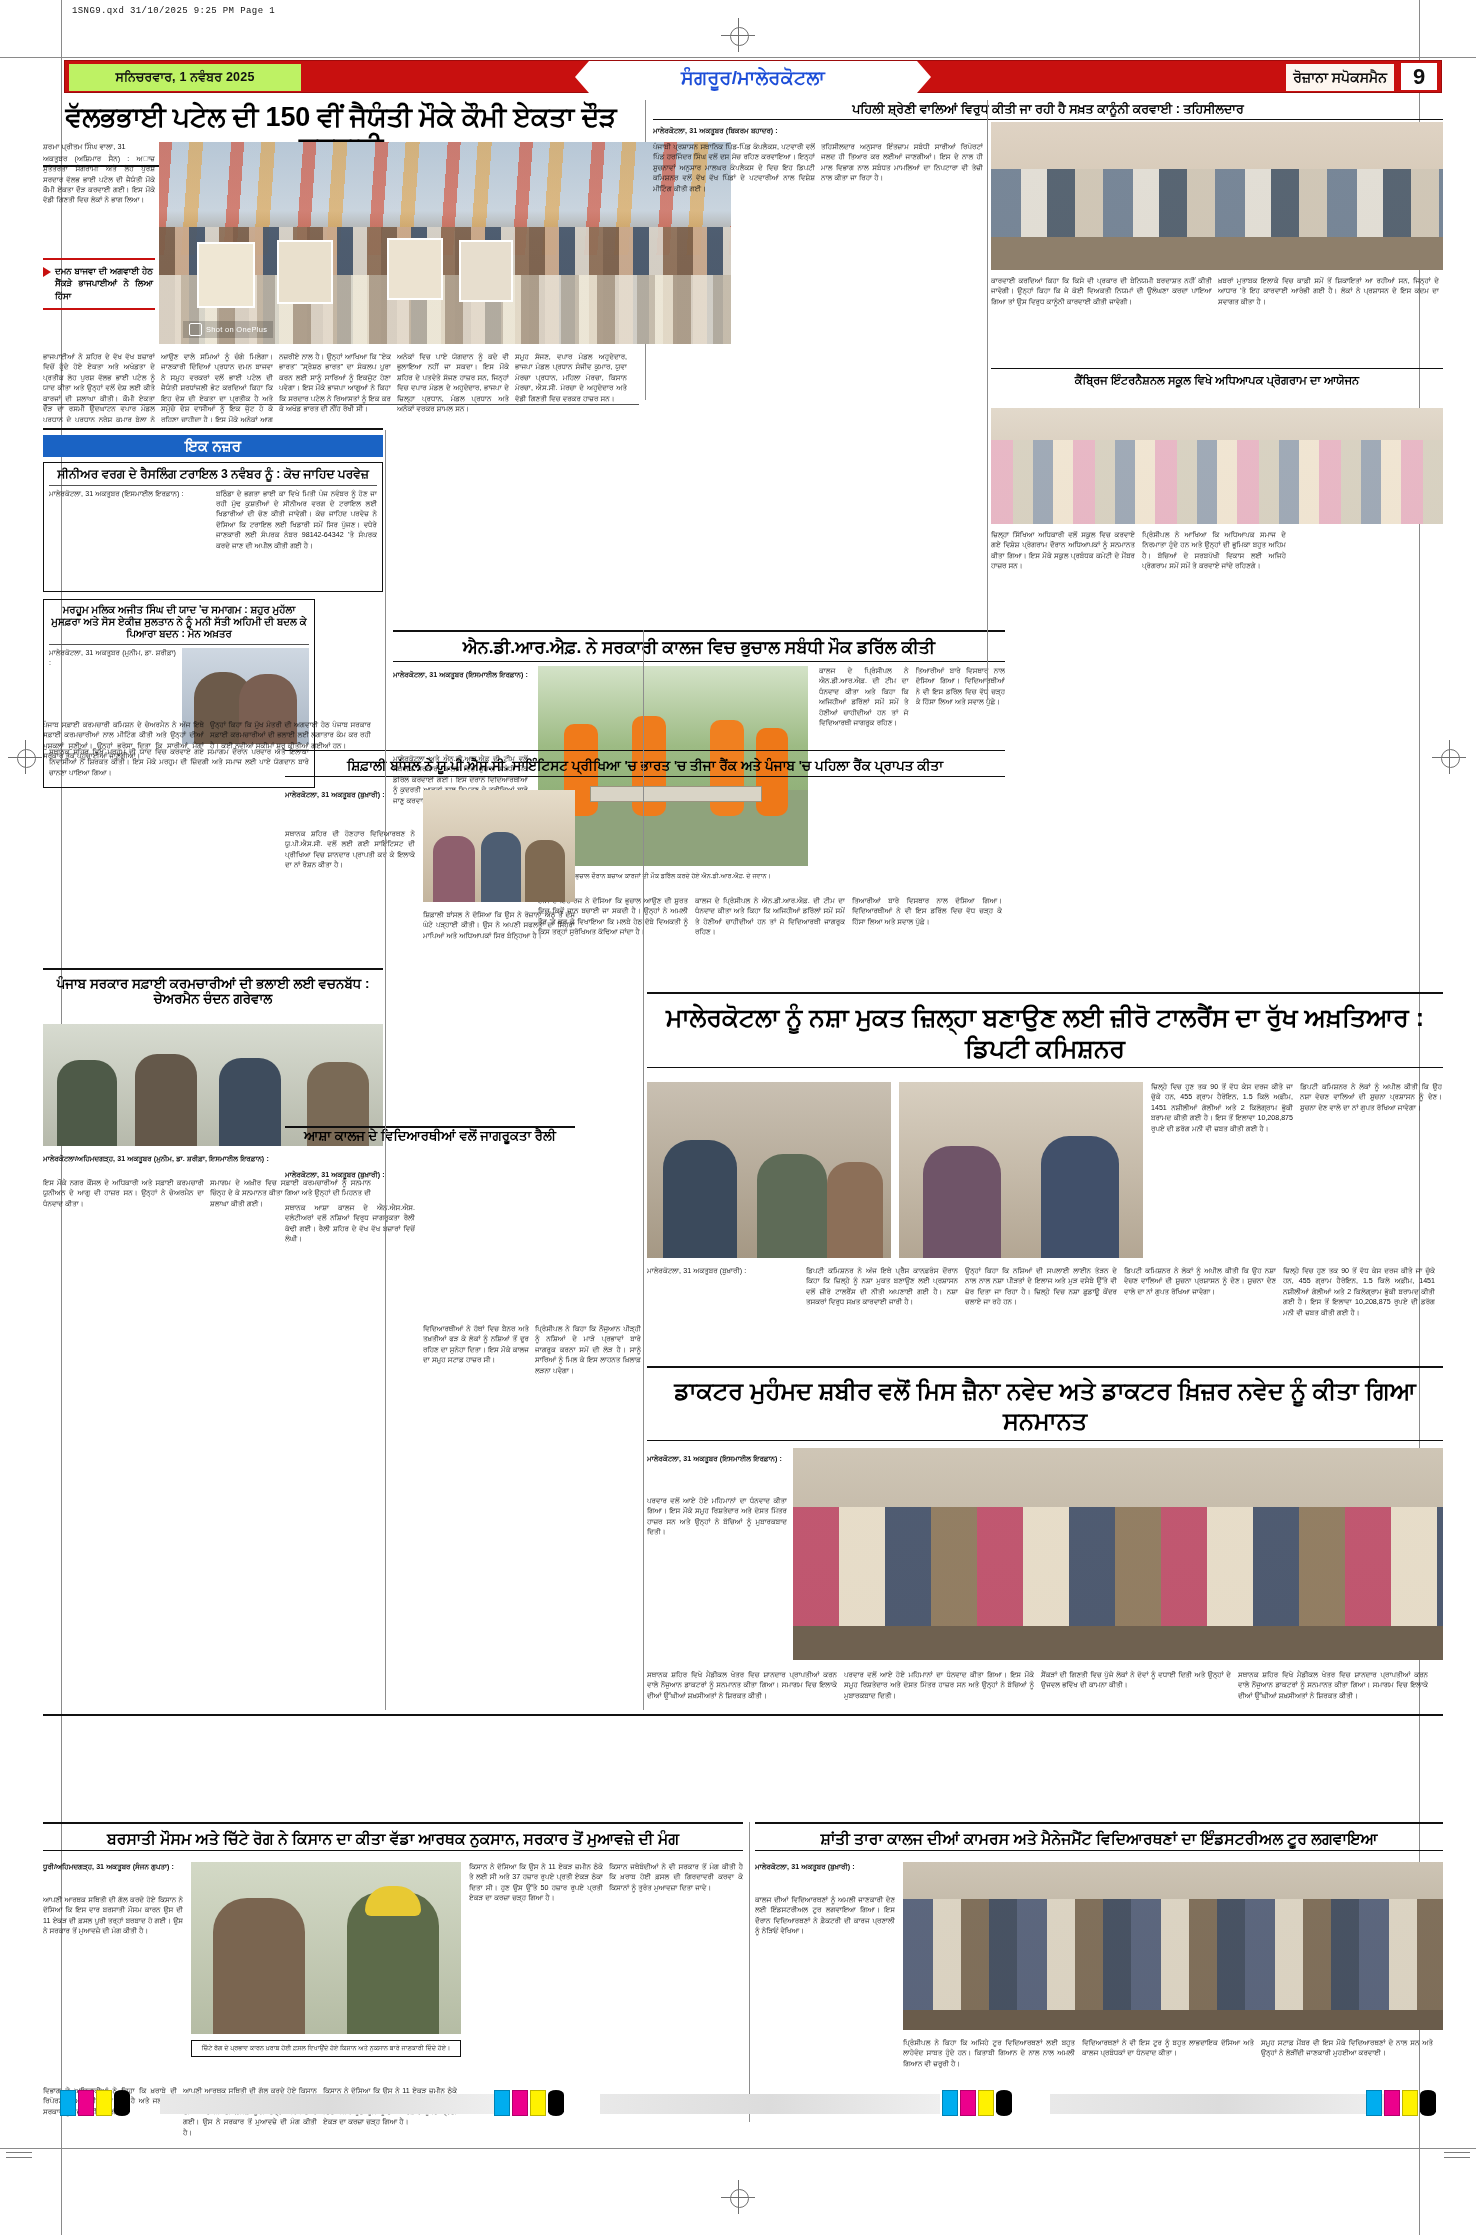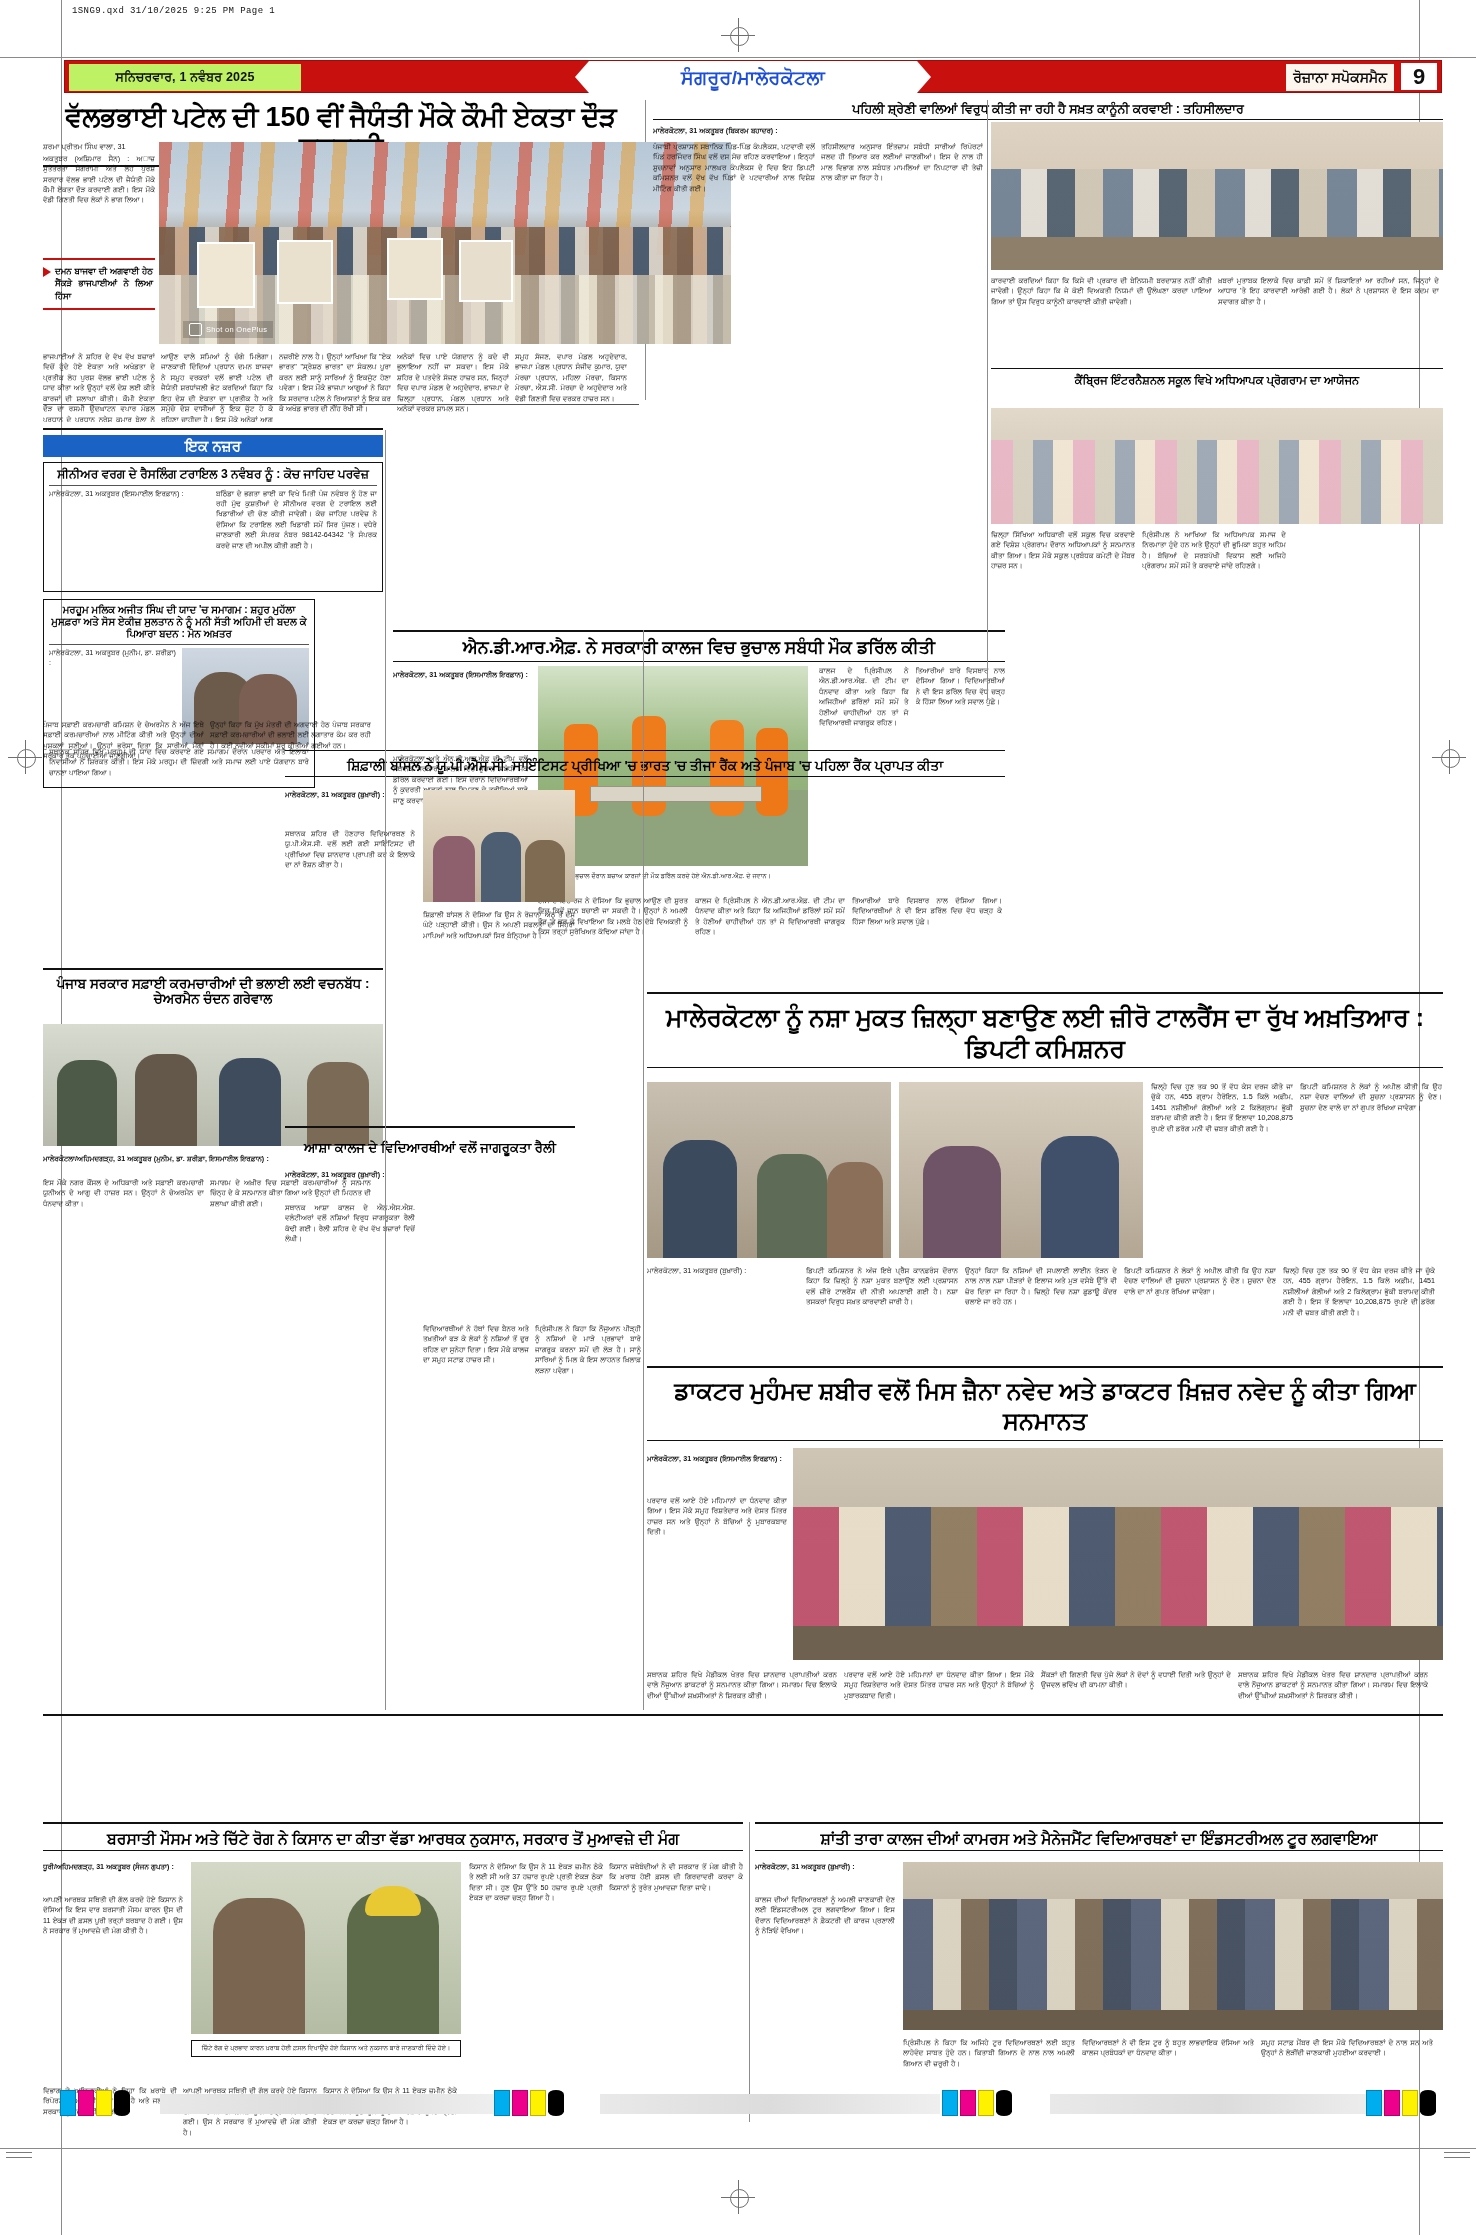--- a/index.html
+++ b/index.html
@@ -322,21 +322,21 @@
       <div class="sky" style="background:linear-gradient(#e6dcc9,#c3b49d);"></div>
       <div style="position:absolute;left:10px;bottom:0;width:42px;height:66px;background:#8e5f6d;border-radius:16px 16px 0 0;"></div>
       <div style="position:absolute;left:58px;bottom:0;width:40px;height:70px;background:#4d5d72;border-radius:16px 16px 0 0;"></div>
       <div style="position:absolute;right:10px;bottom:0;width:40px;height:62px;background:#7f6a52;border-radius:16px 16px 0 0;"></div>
     </div>
     <div style="position:absolute;left:390px;top:880px;width:152px;">
       <div class="body-col" style="height:200px;">ਸ਼ਿਫ਼ਾਲੀ ਬਾਂਸਲ ਨੇ ਦੱਸਿਆ ਕਿ ਉਸ ਨੇ ਰੋਜ਼ਾਨਾ ਅੱਠ ਤੋਂ ਦਸ ਘੰਟੇ ਪੜ੍ਹਾਈ ਕੀਤੀ। ਉਸ ਨੇ ਅਪਣੀ ਸਫਲਤਾ ਦਾ ਸਿਹਰਾ ਮਾਪਿਆਂ ਅਤੇ ਅਧਿਆਪਕਾਂ ਸਿਰ ਬੰਨ੍ਹਿਆ ਹੈ।</div>
     </div>
     <div style="position:absolute;left:252px;top:1096px;width:290px;">
       <div class="hr-black" style="position:relative;width:100%;height:2px;"></div>
-      <div class="hl" style="font-size:13.2px;margin-top:13px;">ਆਸ਼ਾ ਕਾਲਜ ਦੇ ਵਿਦਿਆਰਥੀਆਂ ਵਲੋਂ ਜਾਗਰੂਕਤਾ ਰੈਲੀ</div>
+      <div class="hl" style="font-size:13.2px;margin-top:1px;">ਆਸ਼ਾ ਕਾਲਜ ਦੇ ਵਿਦਿਆਰਥੀਆਂ ਵਲੋਂ ਜਾਗਰੂਕਤਾ ਰੈਲੀ</div>
     </div>
     <div style="position:absolute;left:252px;top:1140px;width:130px;">
       <div class="body-col" style="font-weight:bold;height:30px;">ਮਾਲੇਰਕੋਟਲਾ, 31 ਅਕਤੂਬਰ (ਬੁਖ਼ਾਰੀ) :</div>
       <div class="body-col" style="height:500px;margin-top:3px;">ਸਥਾਨਕ ਆਸ਼ਾ ਕਾਲਜ ਦੇ ਐਨ.ਐਸ.ਐਸ. ਵਲੰਟੀਅਰਾਂ ਵਲੋਂ ਨਸ਼ਿਆਂ ਵਿਰੁਧ ਜਾਗਰੂਕਤਾ ਰੈਲੀ ਕੱਢੀ ਗਈ। ਰੈਲੀ ਸ਼ਹਿਰ ਦੇ ਵੱਖ ਵੱਖ ਬਜ਼ਾਰਾਂ ਵਿਚੋਂ ਲੰਘੀ।</div>
     </div>
     <div style="position:absolute;left:390px;top:1294px;width:218px;display:flex;gap:6px;">
       <div class="body-col" style="width:106px;height:348px;">ਵਿਦਿਆਰਥੀਆਂ ਨੇ ਹੱਥਾਂ ਵਿਚ ਬੈਨਰ ਅਤੇ ਤਖ਼ਤੀਆਂ ਫੜ ਕੇ ਲੋਕਾਂ ਨੂੰ ਨਸ਼ਿਆਂ ਤੋਂ ਦੂਰ ਰਹਿਣ ਦਾ ਸੁਨੇਹਾ ਦਿਤਾ। ਇਸ ਮੌਕੇ ਕਾਲਜ ਦਾ ਸਮੂਹ ਸਟਾਫ਼ ਹਾਜ਼ਰ ਸੀ।</div>
       <div class="body-col" style="width:106px;height:348px;">ਪ੍ਰਿੰਸੀਪਲ ਨੇ ਕਿਹਾ ਕਿ ਨੌਜੁਆਨ ਪੀੜ੍ਹੀ ਨੂੰ ਨਸ਼ਿਆਂ ਦੇ ਮਾੜੇ ਪ੍ਰਭਾਵਾਂ ਬਾਰੇ ਜਾਗਰੂਕ ਕਰਨਾ ਸਮੇਂ ਦੀ ਲੋੜ ਹੈ। ਸਾਨੂੰ ਸਾਰਿਆਂ ਨੂੰ ਮਿਲ ਕੇ ਇਸ ਲਾਹਨਤ ਖ਼ਿਲਾਫ਼ ਲੜਨਾ ਪਵੇਗਾ।</div>
     </div>
 

